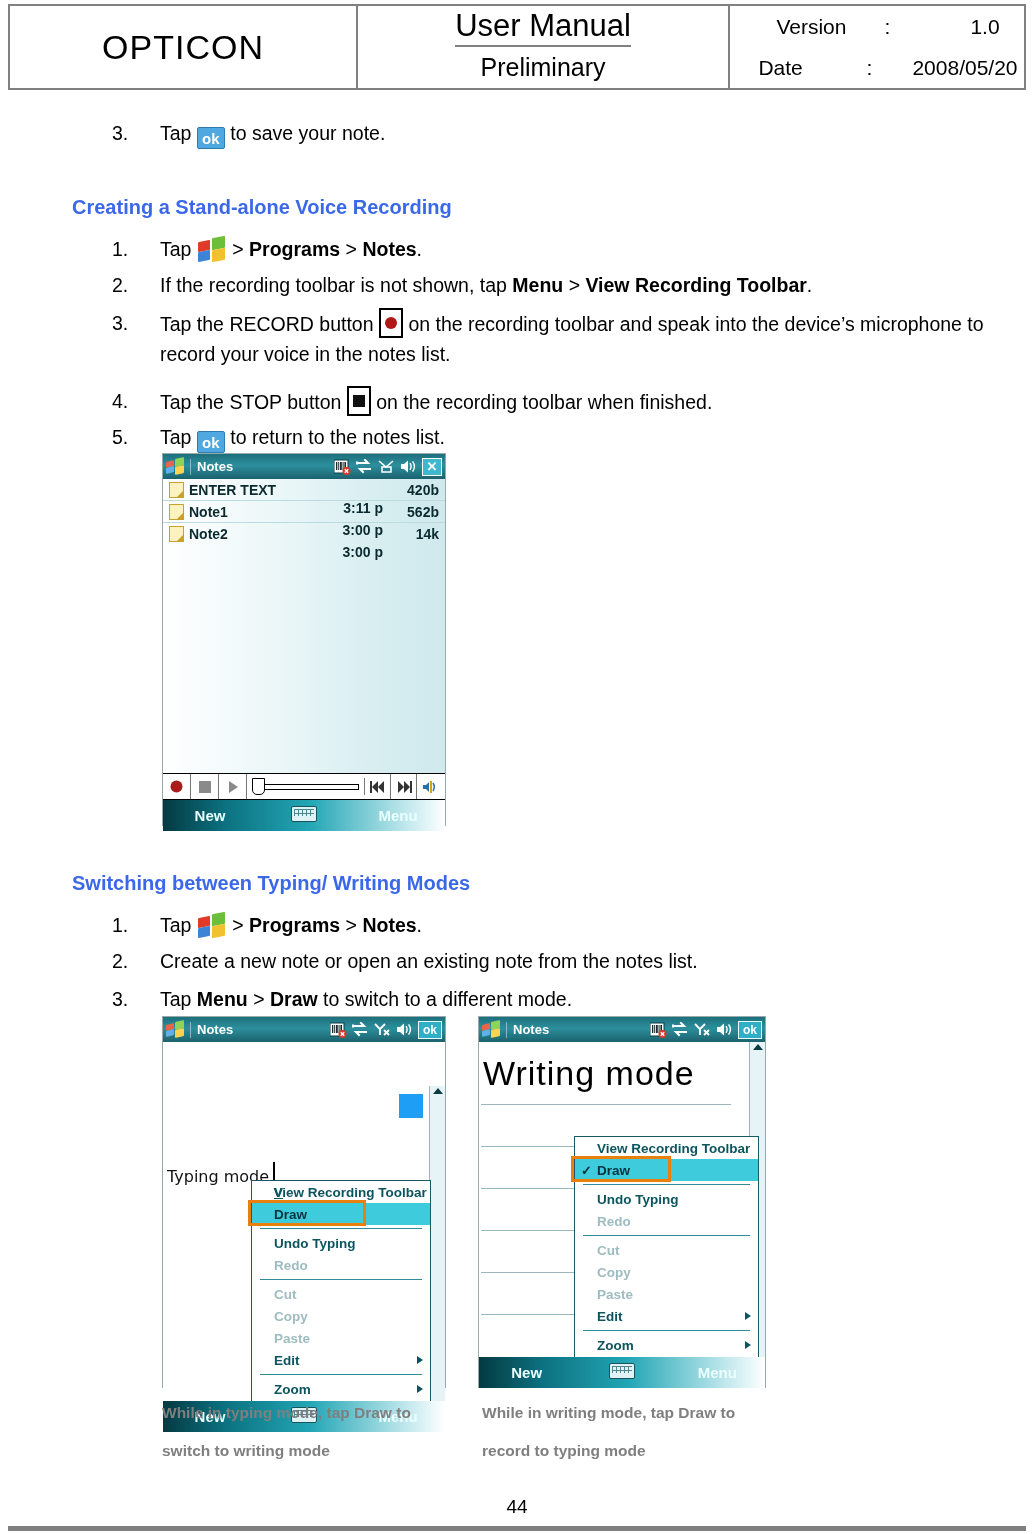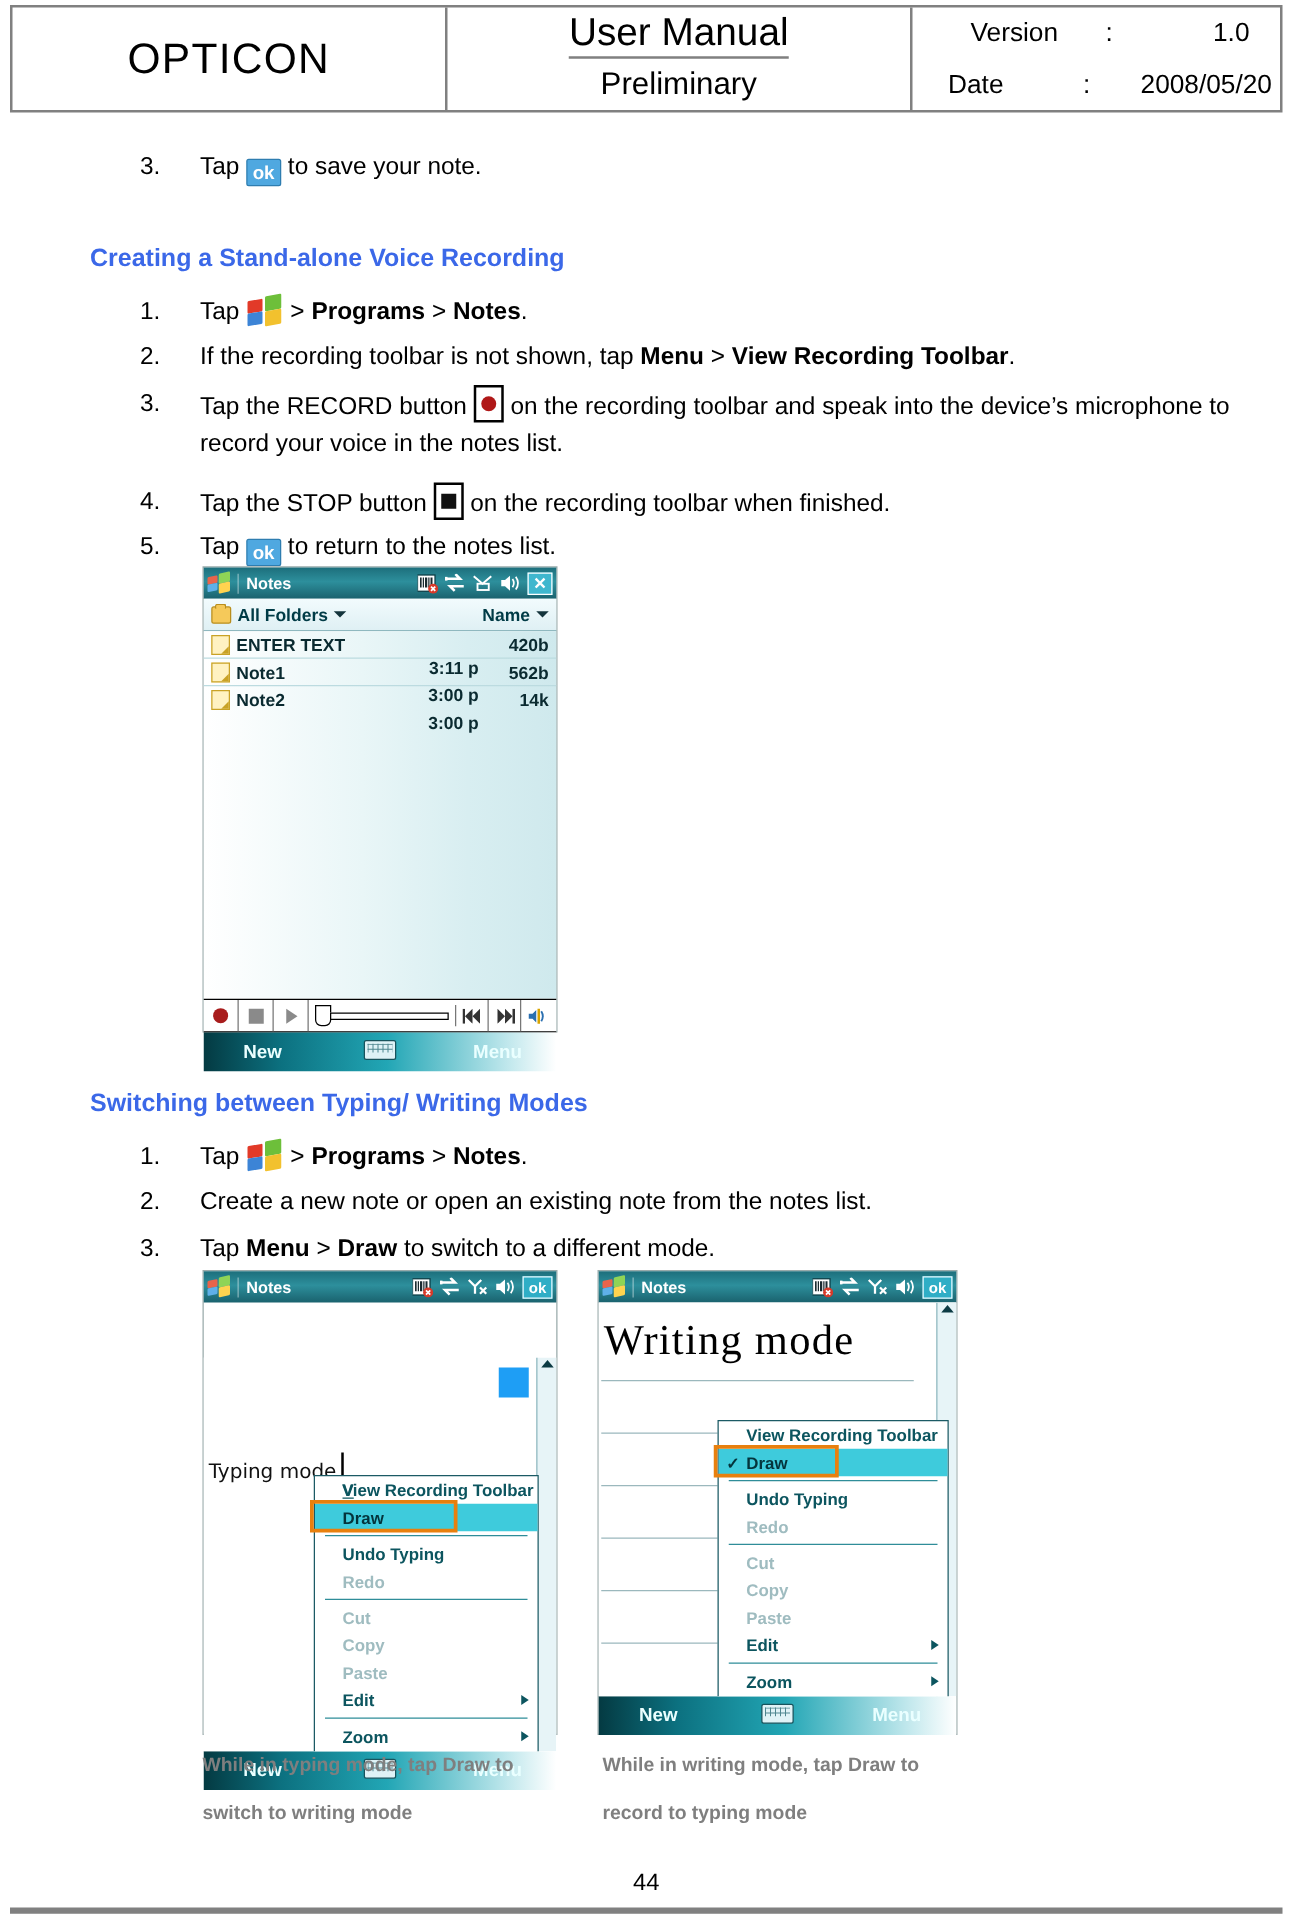--- a/index.html
+++ b/index.html
@@ -170,21 +170,21 @@
   .mi.dis{ color:#9fbcc0; }
   .mi.sel{ background:#3ECBDC; color:#04343c; }
   .mi .chk{ position:absolute; left:6px; font-size:13px; }
   .mi .arw{ position:absolute; right:7px; width:0;height:0;
     border-top:4px solid transparent;border-bottom:4px solid transparent;border-left:6px solid #0c555f;}
   .msep{ height:1px; background:#2f8d99; margin:3px 8px; }
   .hl-box{ position:absolute; border:3px solid #E8800E; box-sizing:border-box; }
   .u{ text-decoration:underline; }
 
   
-  .handwrite{ position:absolute; font-family:Liberation Serif, serif; font-size:34px; color:#000; letter-spacing:1px;}
+  .handwrite{ position:absolute; font-family:Liberation Sans, sans-serif; font-size:34px; color:#000; letter-spacing:1px;}
 
   .caption{
     position:absolute; font-size:15.5px; font-weight:bold; color:#7F7F7F; line-height:38px;
   }
 
   .page-num{ position:absolute; left:0; top:1496px; width:1034px; text-align:center; font-size:19px; }
   .footrule{ position:absolute; left:8px; top:1526px; width:1018px; height:5px; background:#808080; }
 </style>
 </head>
 <body>
@@ -303,31 +303,20 @@
       <span>
         <svg width="17" height="15" viewBox="0 0 17 15">
             <path d="M1 5 h3 l4 -3.5 v12 l-4 -3.5 h-3 z" fill="#fff"></path>
             <path d="M10 4.2 q2.2 3.3 0 6.6 M12.6 2.4 q3.6 5.1 0 10.2" stroke="#fff" stroke-width="1.4" fill="none"></path>
           </svg>
       </span>
       <span class="close-box">✕</span>
     </span>
   </div>
 
-  <div class="folderbar">
-    <span class="left">
-      <span class="fold-ico"></span>
-      <span>All Folders</span>
-      <span class="caret"></span>
-    </span>
-    <span class="left">
-      <span>Name</span>
-      <span class="caret"></span>
-    </span>
-  </div>
 
   <div class="notes-canvas" style="height:294px;">
     <div class="note-row">
       <span class="ico"></span>
       <span class="nm">ENTER TEXT</span>
       <span class="tm">3:11 p</span>
       <span class="sz">420b</span>
     </div>
     <div class="note-row">
       <span class="ico"></span>

